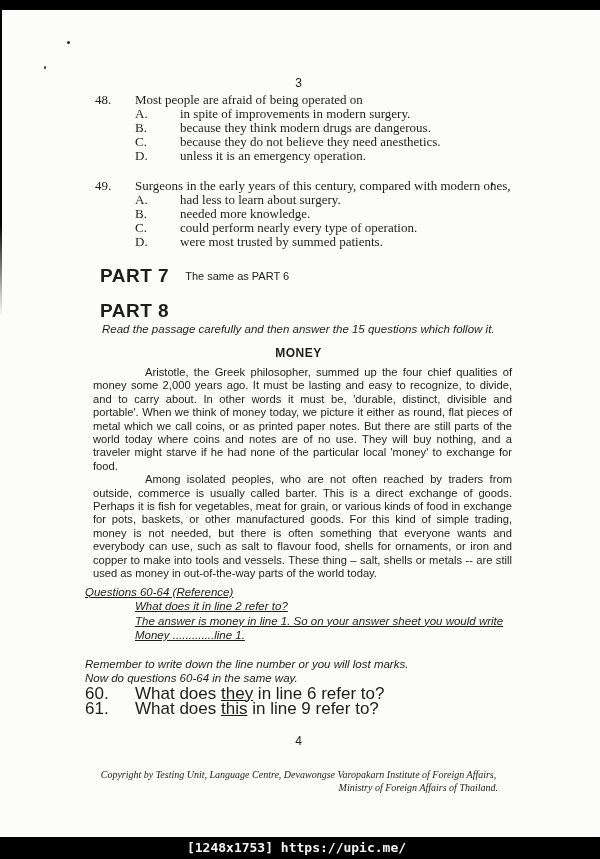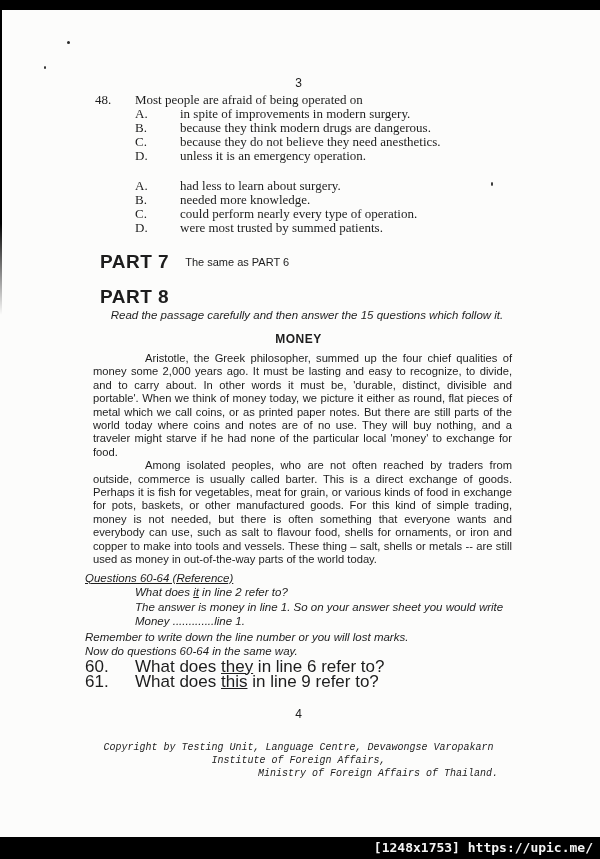--- a/index.html
+++ b/index.html
@@ -6,21 +6,21 @@
   .canvas{
     position:relative;width:600px;height:859px;overflow:hidden;
     background:#fcfcfb;color:#1d1d1d;
     font-family:"Liberation Sans", sans-serif;
     -webkit-font-smoothing:antialiased;
   }
   .bar-top{position:absolute;left:0;top:0;width:600px;height:10px;background:#000;}
   .bar-bottom{
     position:absolute;left:0;top:837px;width:600px;height:22px;background:#000;
     color:#f4f4f4;font-family:"DejaVu Sans Mono", monospace;font-size:13px;font-weight:bold;
-    text-align:right;line-height:21px;padding-right:7px;box-sizing:border-box;letter-spacing:0px;
+    text-align:center;line-height:21px;padding-right:7px;box-sizing:border-box;letter-spacing:0px;
   }
   .edge-left{
     position:absolute;left:0;top:10px;width:2px;height:305px;
     background:linear-gradient(to bottom,#000 0%,#000 70%,rgba(0,0,0,0) 100%);
   }
   .speck{position:absolute;background:#2a2a2a;border-radius:50%;}
   .speck.s1{left:67px;top:41px;width:3px;height:3px;}
   .speck.s2{left:44px;top:66px;width:2px;height:3px;}
   .speck.s3{left:491px;top:182px;width:2px;height:4px;}
 
@@ -35,38 +35,38 @@
   .qrow{display:flex;}
   .qnum{width:40px;flex:none;}
   .choices{padding-left:40px;}
   .chrow{display:flex;}
   .clet{width:45px;flex:none;}
 
   .part-line{margin-top:16px;margin-left:15px;display:flex;align-items:center;}
   .part-title{font-size:19px;font-weight:bold;letter-spacing:0.5px;}
   .part-sub{font-size:11px;margin-left:16px;}
   .part8{margin-top:13px;}
-  .instruction{margin-left:17px;margin-top:1px;font-style:italic;font-size:11.5px;text-align:center;}
+  .instruction{margin-left:17px;margin-top:1px;font-style:italic;font-size:11.5px;}
 
   .money{margin-top:11px;text-align:center;font-weight:bold;font-size:12px;letter-spacing:0.5px;}
 
   .passage{margin-top:6px;font-size:11.2px;line-height:13.4px;text-align:justify;margin-left:8px;}
   .passage p{margin:0;text-indent:52px;}
 
   .ref{font-style:italic;font-size:11.5px;line-height:14.5px;}
   .ref-heading{margin-top:4px;text-decoration:underline;}
   .ref-intro{margin:0;text-indent:50px;text-align:justify;}
-  .example{margin-left:50px;}
-  .reminder{margin-top:1px;}
+  .example{margin-left:50px;text-decoration:underline;}
+  .reminder{margin-top:14px;}
   .uword{text-decoration:underline;}
   .refq{margin-left:0;font-style:normal;font-size:17px;line-height:15px;}
   .refq .qnum{width:50px;}
 
   .footer{
-    margin-top:20px;font-family:Liberation Mono, monospace;font-style:italic;
+    margin-top:20px;font-family:Liberation Serif, serif;font-style:italic;
     font-size:10px;line-height:13px;color:#222;
   }
   .footer .l1{text-align:center;}
   .footer .l2{text-align:right;padding-right:14px;}
 </style>
 </head>
 <body>
 
 <div class="canvas">
   <div class="bar-top"></div>
@@ -98,20 +98,24 @@
           <span>because they do not believe they need anesthetics.</span>
         </div>
         <div class="chrow">
           <span class="clet">D.</span>
           <span>unless it is an emergency operation.</span>
         </div>
       </div>
     </div>
 
     <div class="qblock second">
+      <div class="qrow">
+        <span class="qnum">49.</span>
+        <span>Surgeons in the early years of this century, compared with modern ones,</span>
+      </div>
       <div class="choices">
         <div class="chrow">
           <span class="clet">A.</span>
           <span>had less to learn about surgery.</span>
         </div>
         <div class="chrow">
           <span class="clet">B.</span>
           <span>needed more knowledge.</span>
         </div>
         <div class="chrow">

